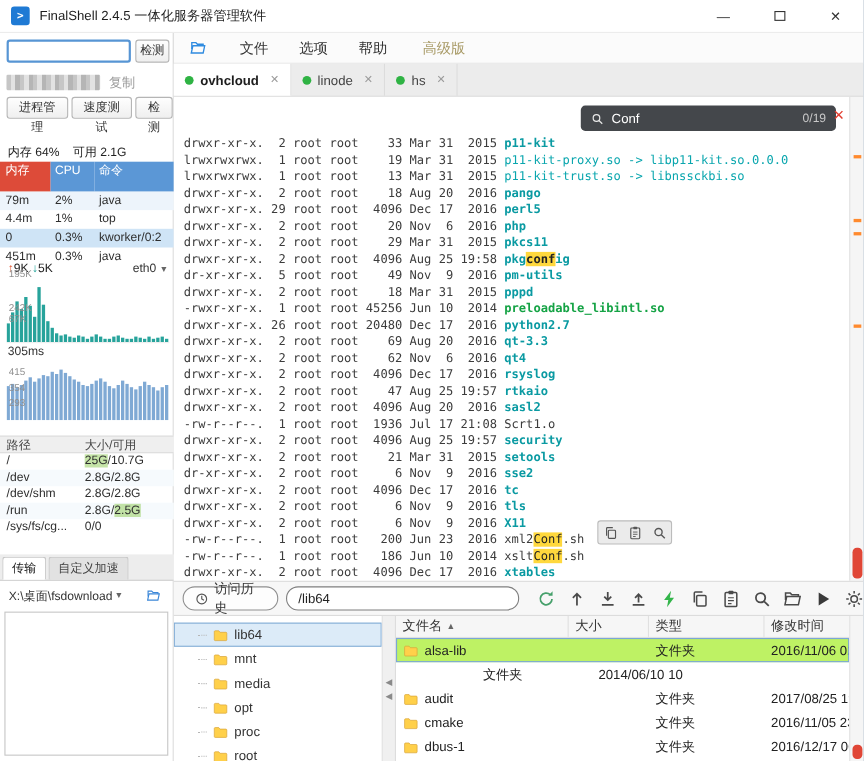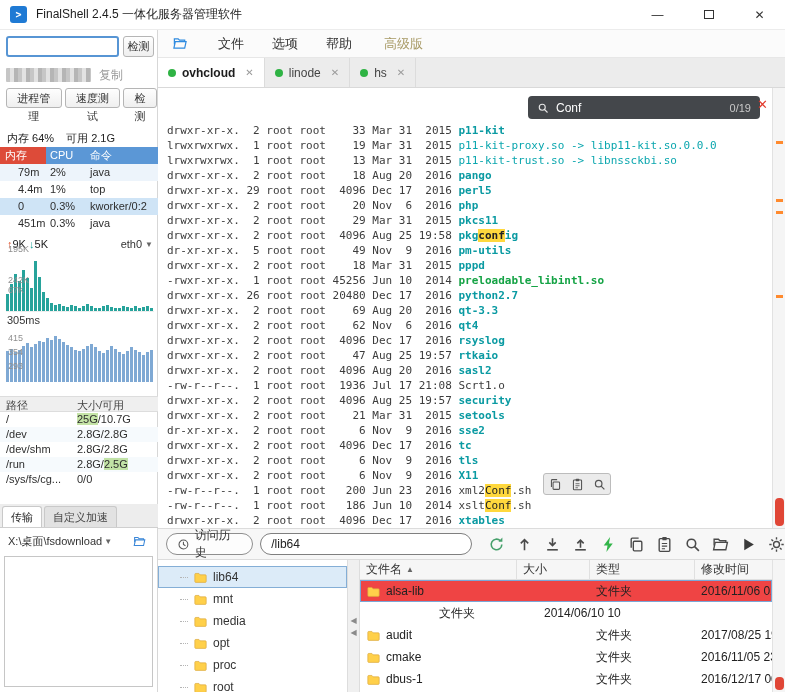--- a/index.html
+++ b/index.html
@@ -27,28 +27,28 @@
 .btn{border:1px solid #b5b5b5;border-radius:3px;background:linear-gradient(#fefefe,#efefef);color:#333;text-align:center}
 .s-detect{position:absolute;left:123px;top:6px;width:31px;height:21px;font-size:11px;line-height:19px}
 .s-masked{position:absolute;left:6px;top:38px;width:85px;height:14px;background:repeating-linear-gradient(90deg,#c6c6c6 0 4px,#e2e2e2 4px 8px,#b5b5b5 8px 12px);border-radius:1px}
 .s-copy{position:absolute;left:99px;top:37px;font-size:12px;color:#9a9a9a}
 .s-btnrow{position:absolute;left:6px;top:58px;display:flex;gap:3px}
 .s-btnrow .btn{height:20px;font-size:11px;line-height:18px;padding:0 5px}
 .s-cpu{position:absolute;left:7px;top:85px;width:146px;display:flex;gap:12px;color:#222}
 .s-mem{position:absolute;left:7px;top:101px;width:146px;display:flex;gap:12px;color:#222}
 
 .ptable{position:absolute;left:0;top:117px;width:158px}
-.phead{display:flex;height:17px;line-height:17px;color:#fff}
+.phead{display:flex;height:27px;line-height:17px;color:#fff}
 .h-mem{width:46px;padding-left:5px;background:#dd4b39}
 .h-cpu{width:40px;padding-left:4px;background:#5b97d6}
 .h-cmd{flex:1;padding-left:4px;background:#5b97d6}
 .prow{display:flex;height:17px;line-height:17px;color:#2e2e2e}
 .prow:nth-child(odd){background:#edf4fb}
 .prow.sel{background:#cfe4f6}
-.c-mem{width:46px;padding-left:18px}
+.c-mem{width:46px;padding-left:5px}
 .c-cpu{width:40px;padding-left:4px}
 .c-cmd{flex:1;padding-left:4px;overflow:hidden;white-space:nowrap}
 
 .nethdr{position:absolute;left:7px;top:208px;width:146px;display:flex;align-items:center;color:#222}
 .up{color:#e0512b;font-weight:bold}
 .down{color:#1fa398;font-weight:bold}
 .iface{margin-left:auto;display:flex;align-items:center;gap:3px;color:#333}
 .caret{font-size:8px;color:#666}
 
 .chart{position:absolute;left:6px;width:148px;display:flex;align-items:flex-end;gap:1px;overflow:hidden}
@@ -123,21 +123,21 @@
 .fsplit{position:absolute;left:348px;top:560px;width:12px;height:132px;background:#f0f0f0;border-right:1px solid #ddd;display:flex;flex-direction:column;align-items:center;justify-content:center;gap:3px;color:#8a8a8a;font-size:8px}
 .ftable{position:absolute;left:360px;top:560px;width:412px;height:132px;background:#fff;font-size:12px;overflow:hidden}
 .fhead{display:flex;height:20px;background:#f6f6f6;border-bottom:1px solid #e0e0e0;color:#333}
 .fh{display:flex;align-items:center;padding-left:6px;border-right:1px solid #e0e0e0;gap:4px}
 .sortind{font-size:8px;color:#666}
 .w-name{width:157px}
 .w-size{width:73px}
 .w-type{width:105px}
 .w-time{flex:1;border-right:none}
 .frow{display:flex;height:22px;align-items:center;color:#222}
-.frow.selected{background:#ef4444;outline:1px solid #7aa7d7;outline-offset:-1px}
+.frow.selected{background:#bef264;outline:1px solid #7aa7d7;outline-offset:-1px}
 .fcell{padding-left:6px;display:flex;align-items:center;gap:5px;overflow:hidden;white-space:nowrap}
 .fscroll{position:absolute;left:772px;top:560px;width:13px;height:132px;background:#f5f5f5;border-left:1px solid #e2e2e2}
 .fthumb{position:absolute;left:2px;bottom:2px;width:9px;height:13px;border-radius:4px}
 </style>
 </head>
 <body>
 
 <div class="app">
 
   <div class="titlebar">

